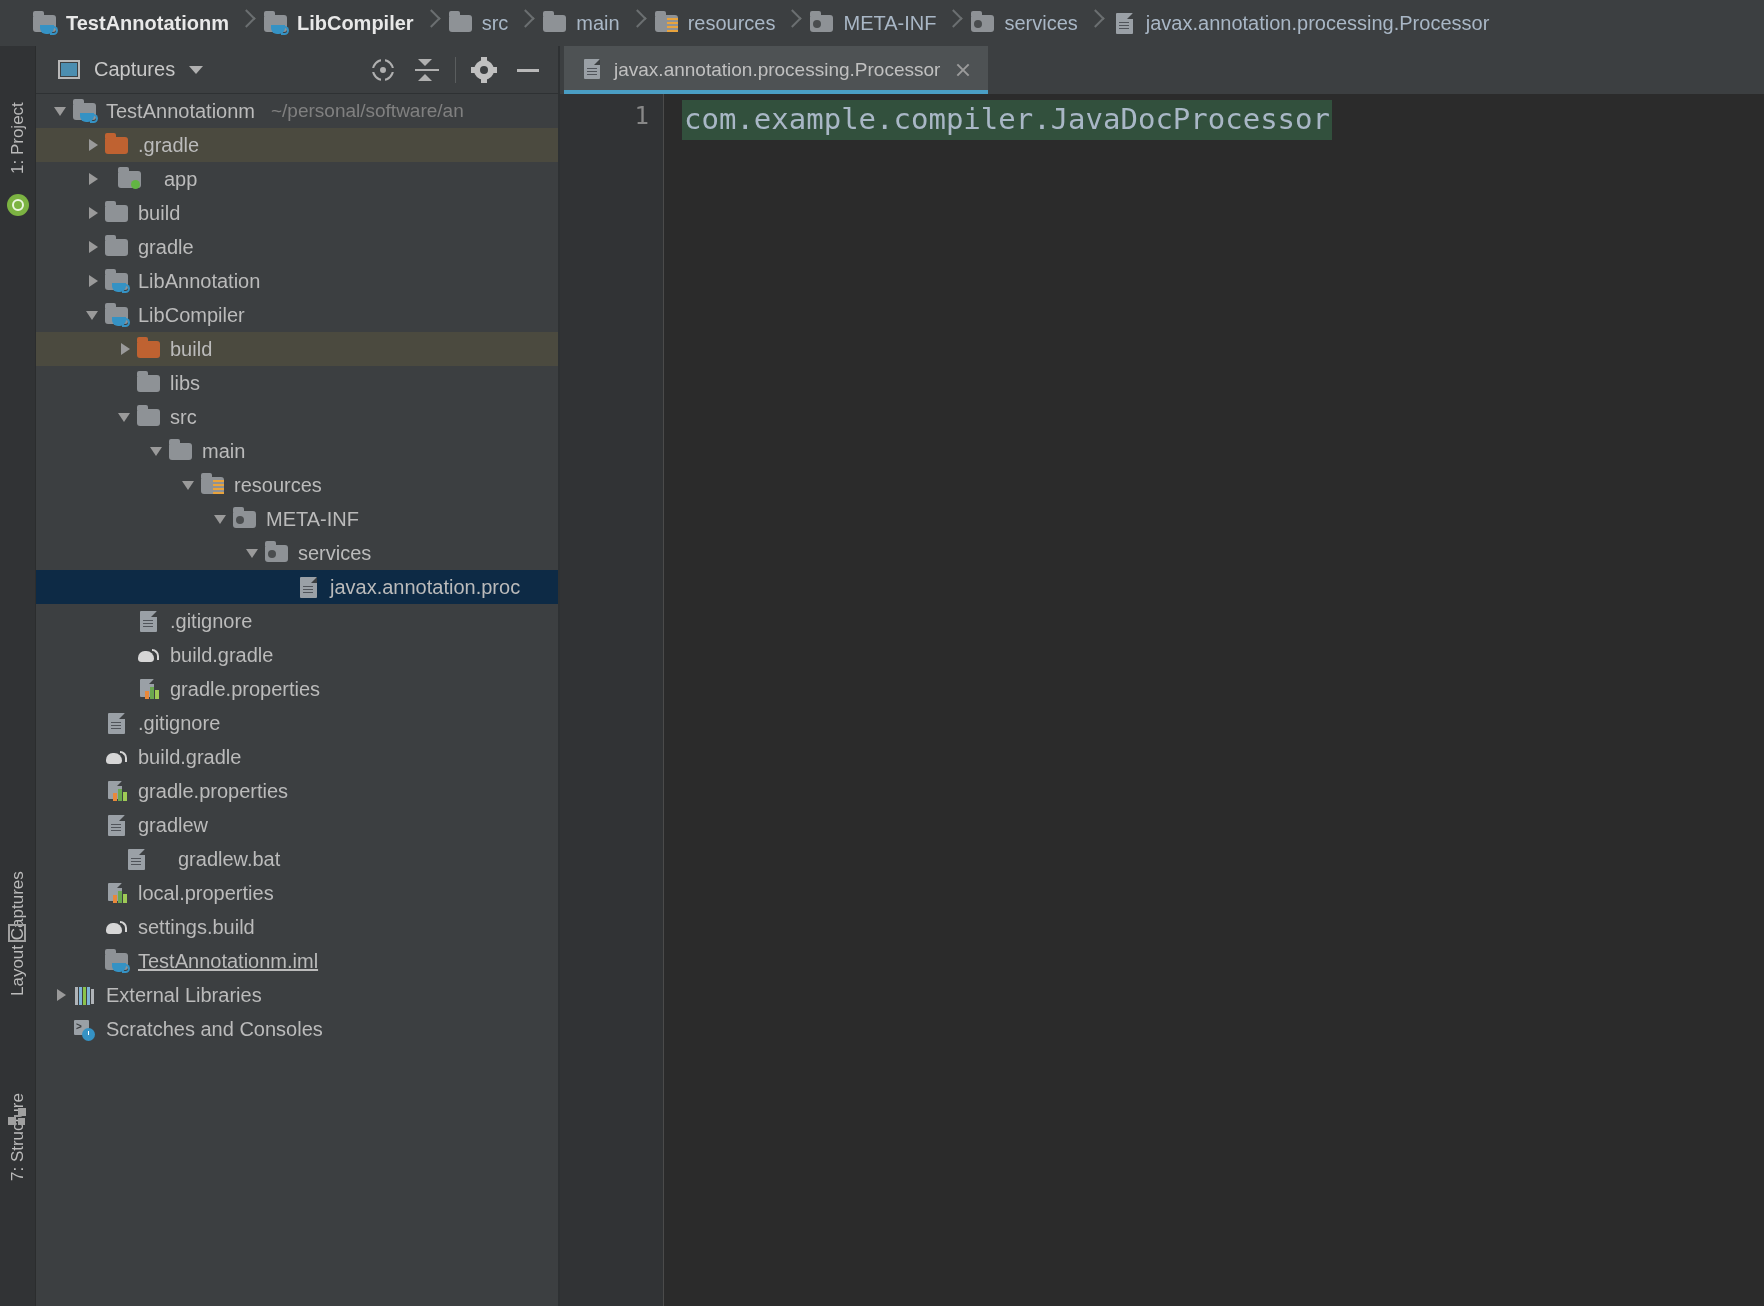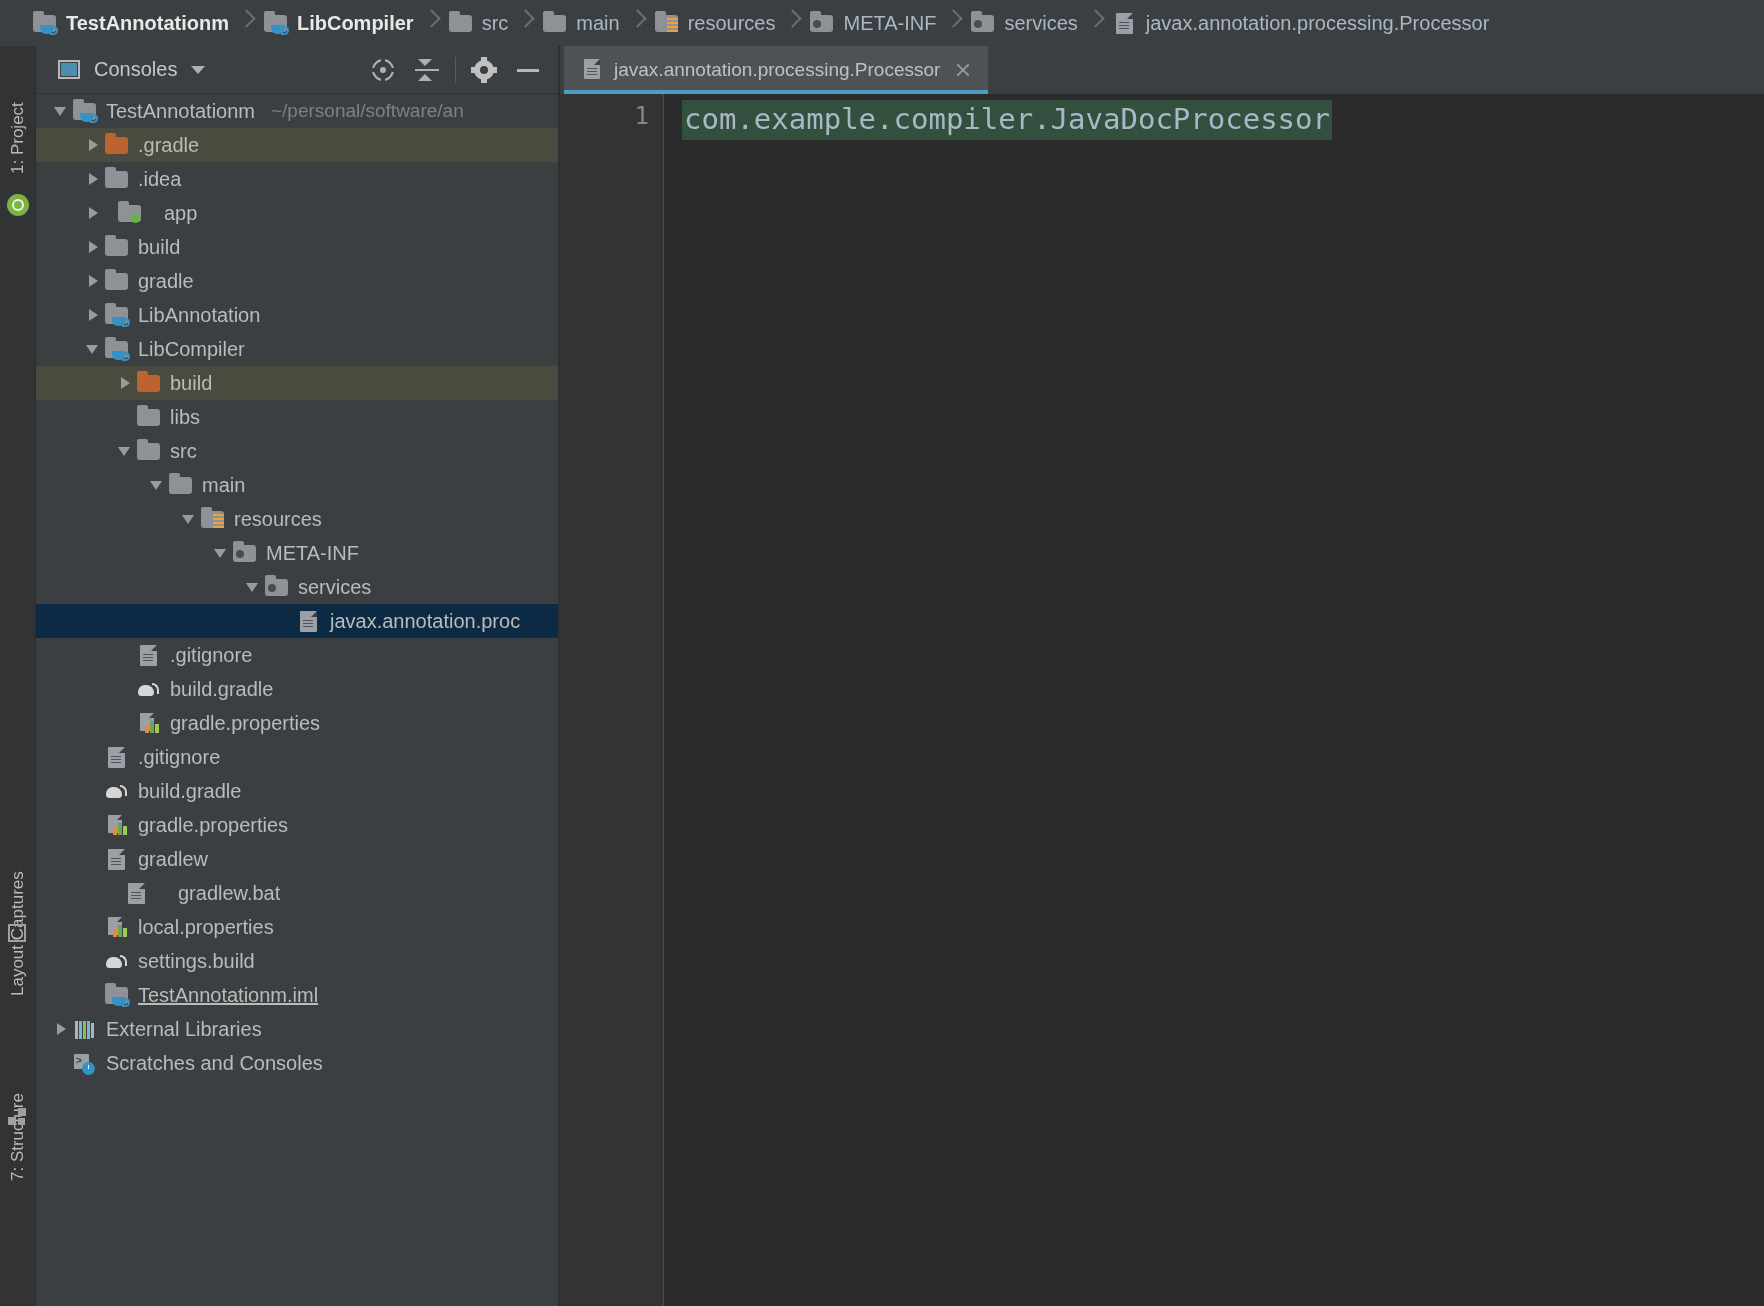--- a/index.html
+++ b/index.html
@@ -304,21 +304,21 @@
     </div>
   </div>
 
   <div class="project-panel">
     <div class="panel-header">
       <div class="panel-title-box">
         <span class="ico" style="width:24px;height:24px;">
           <span style="position:absolute;left:0;top:2px;width:22px;height:19px;border:2px solid #b8b8b8;"></span>
           <span style="position:absolute;left:3px;top:5px;width:16px;height:13px;background:#4c8eb0;"></span>
         </span>
-        <span class="panel-title">Consoles</span>
+        <span class="panel-title">Captures</span>
         <span class="caret-down"></span>
       </div>
       <div class="panel-tools">
         <span class="tool-btn">
           <span style="position:relative;width:26px;height:26px;">
             <span style="position:absolute;left:2px;top:2px;width:22px;height:22px;border:2px solid #b0b0b0;border-radius:50%;"></span>
             <span style="position:absolute;left:10px;top:10px;width:6px;height:6px;background:#b0b0b0;border-radius:50%;"></span>
             <span style="position:absolute;left:11px;top:-1px;width:4px;height:6px;background:#3c3f41;"></span>
             <span style="position:absolute;left:11px;top:21px;width:4px;height:6px;background:#3c3f41;"></span>
             <span style="position:absolute;left:-1px;top:11px;width:6px;height:4px;background:#3c3f41;"></span>
@@ -359,27 +359,20 @@
           <span class="label">TestAnnotationm</span>
           <span class="sublabel">~/personal/software/an</span>
         </div>
         <div class="tree-row hover" style="padding-left: 46px; align-items: center;">
           <span class="arrow closed"></span>
           <span class="ico">
             <span class="fld orange"></span>
           </span>
           <span class="label">.gradle</span>
         </div>
-        <div class="tree-row" style="padding-left: 46px;">
-          <span class="arrow closed"></span>
-          <span class="ico">
-            <span class="fld gray"></span>
-          </span>
-          <span class="label">.idea</span>
-        </div>
         <div class="tree-row" style="padding-left: 46px; gap: 13px;">
           <span class="arrow closed"></span>
           <span class="ico">
             <span class="fld gray"></span>
             <span class="greendot"></span>
           </span>
           <span class="label">app</span>
         </div>
         <div class="tree-row" style="padding-left: 46px;">
           <span class="arrow closed"></span>

